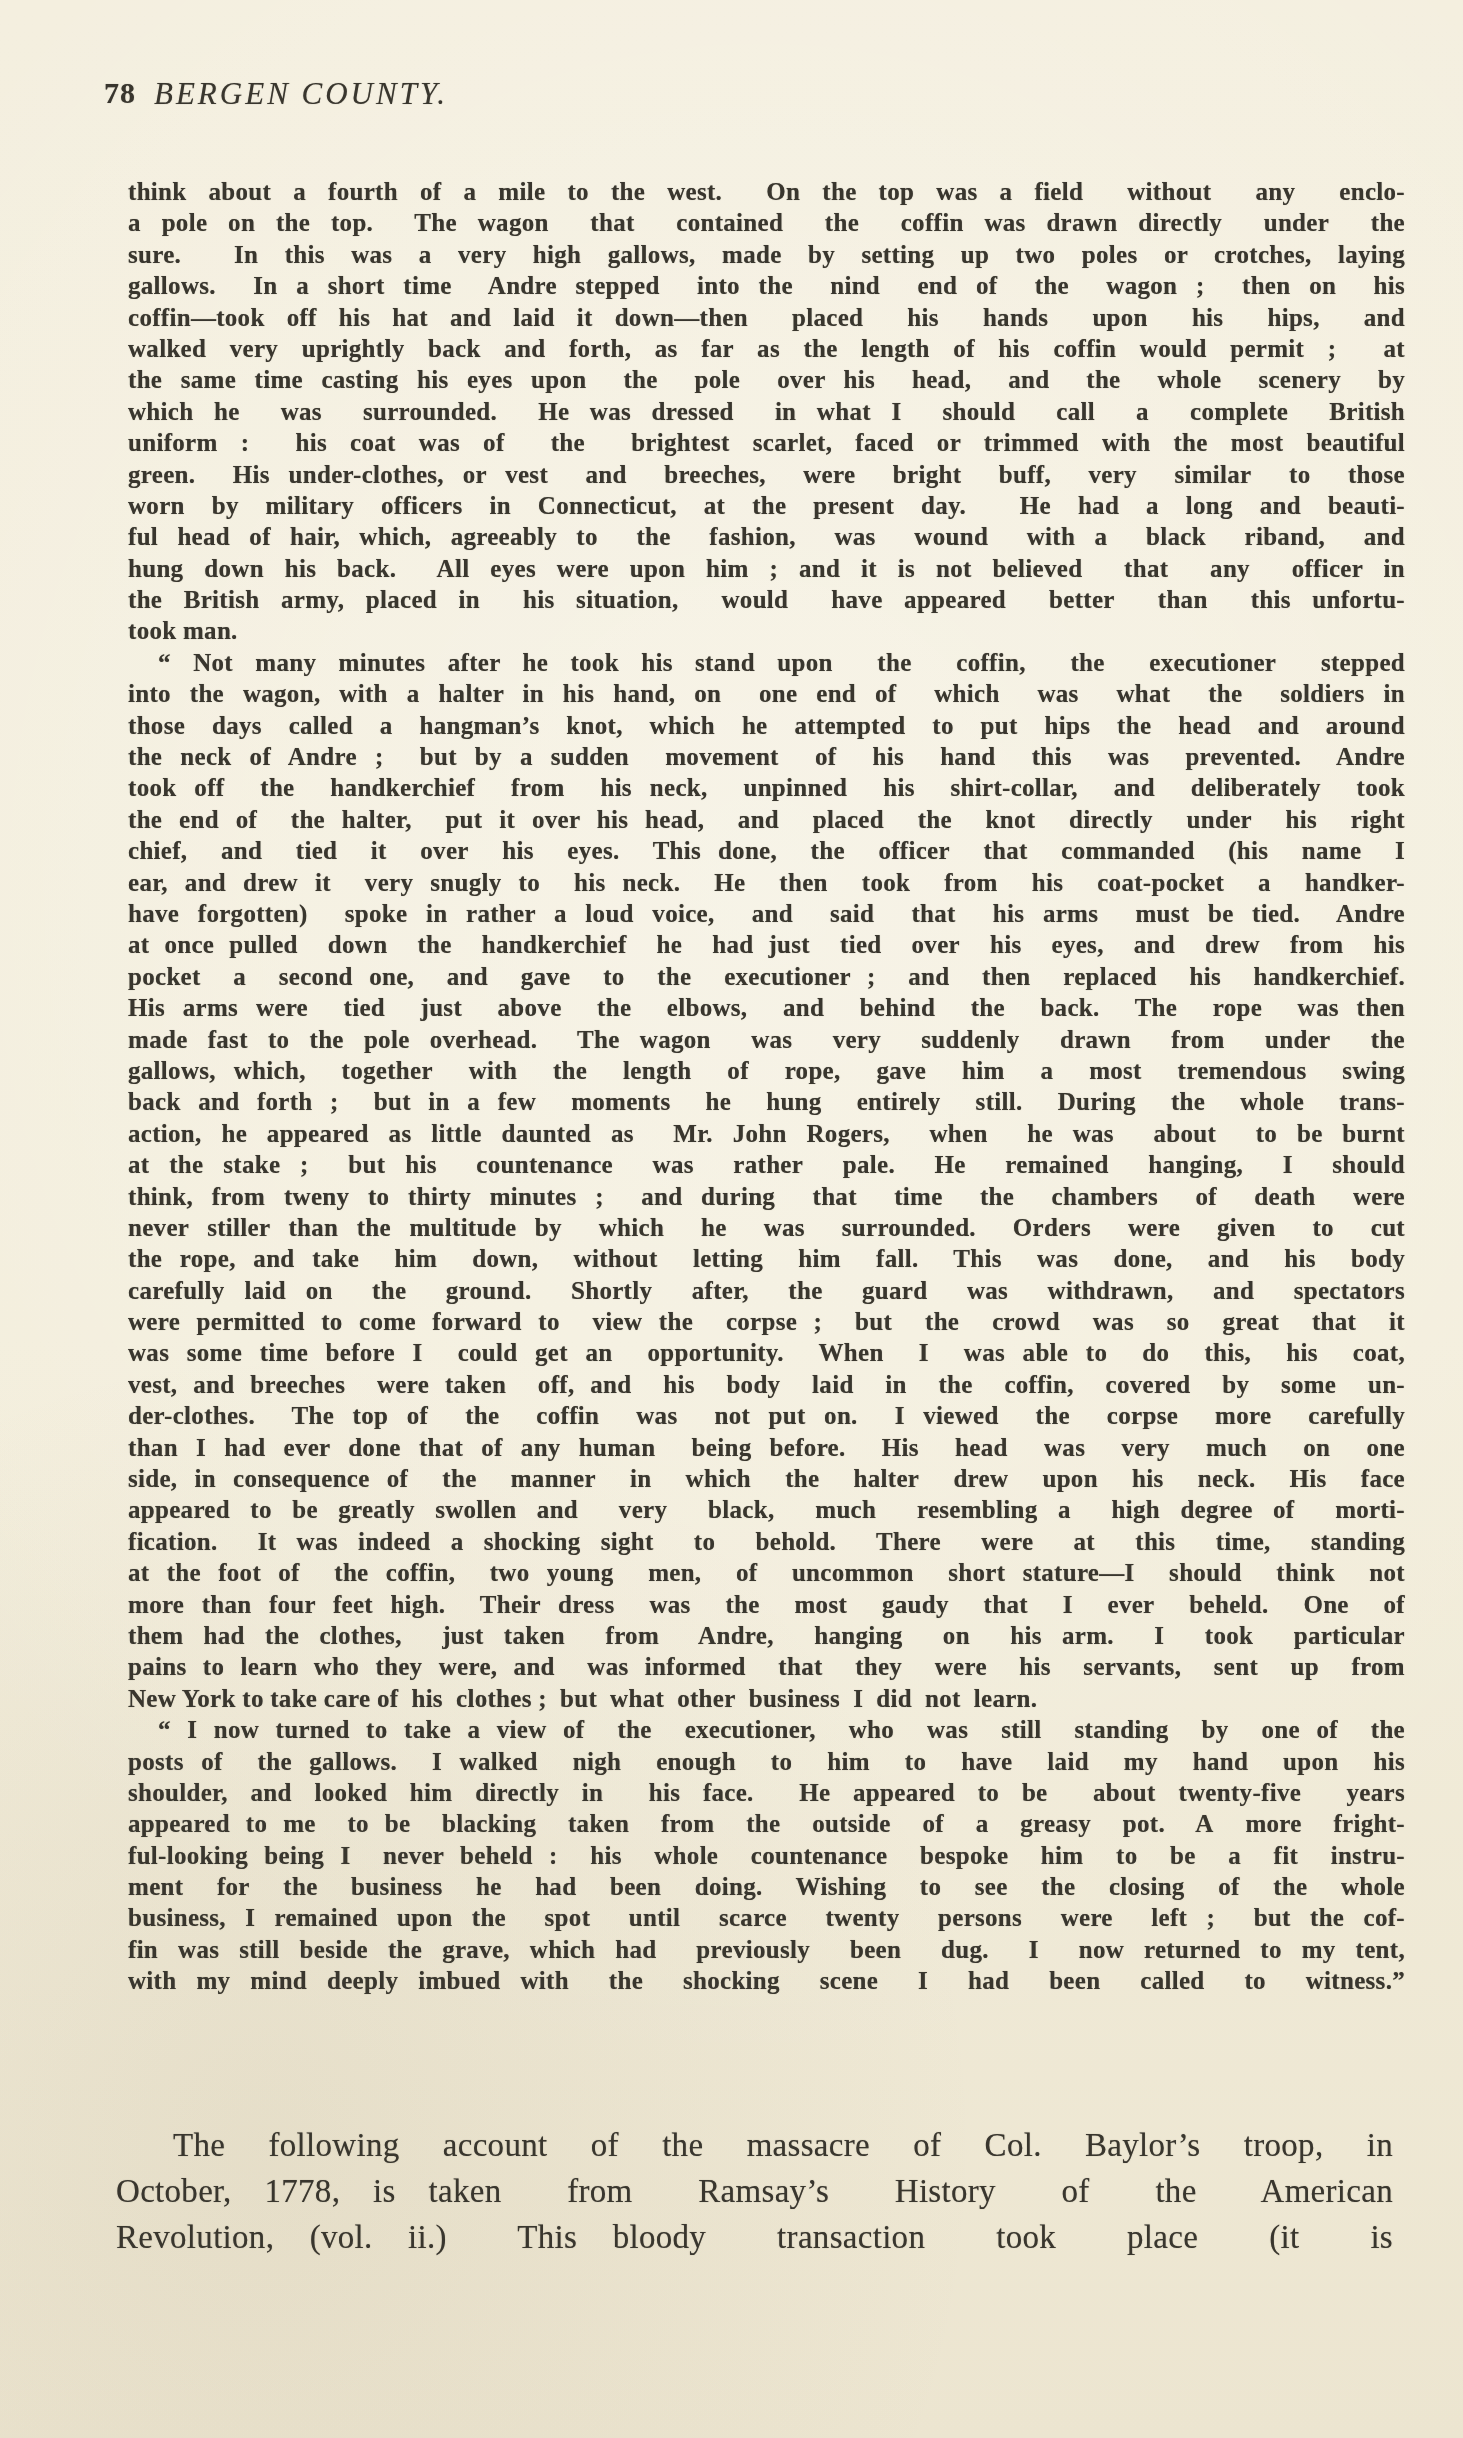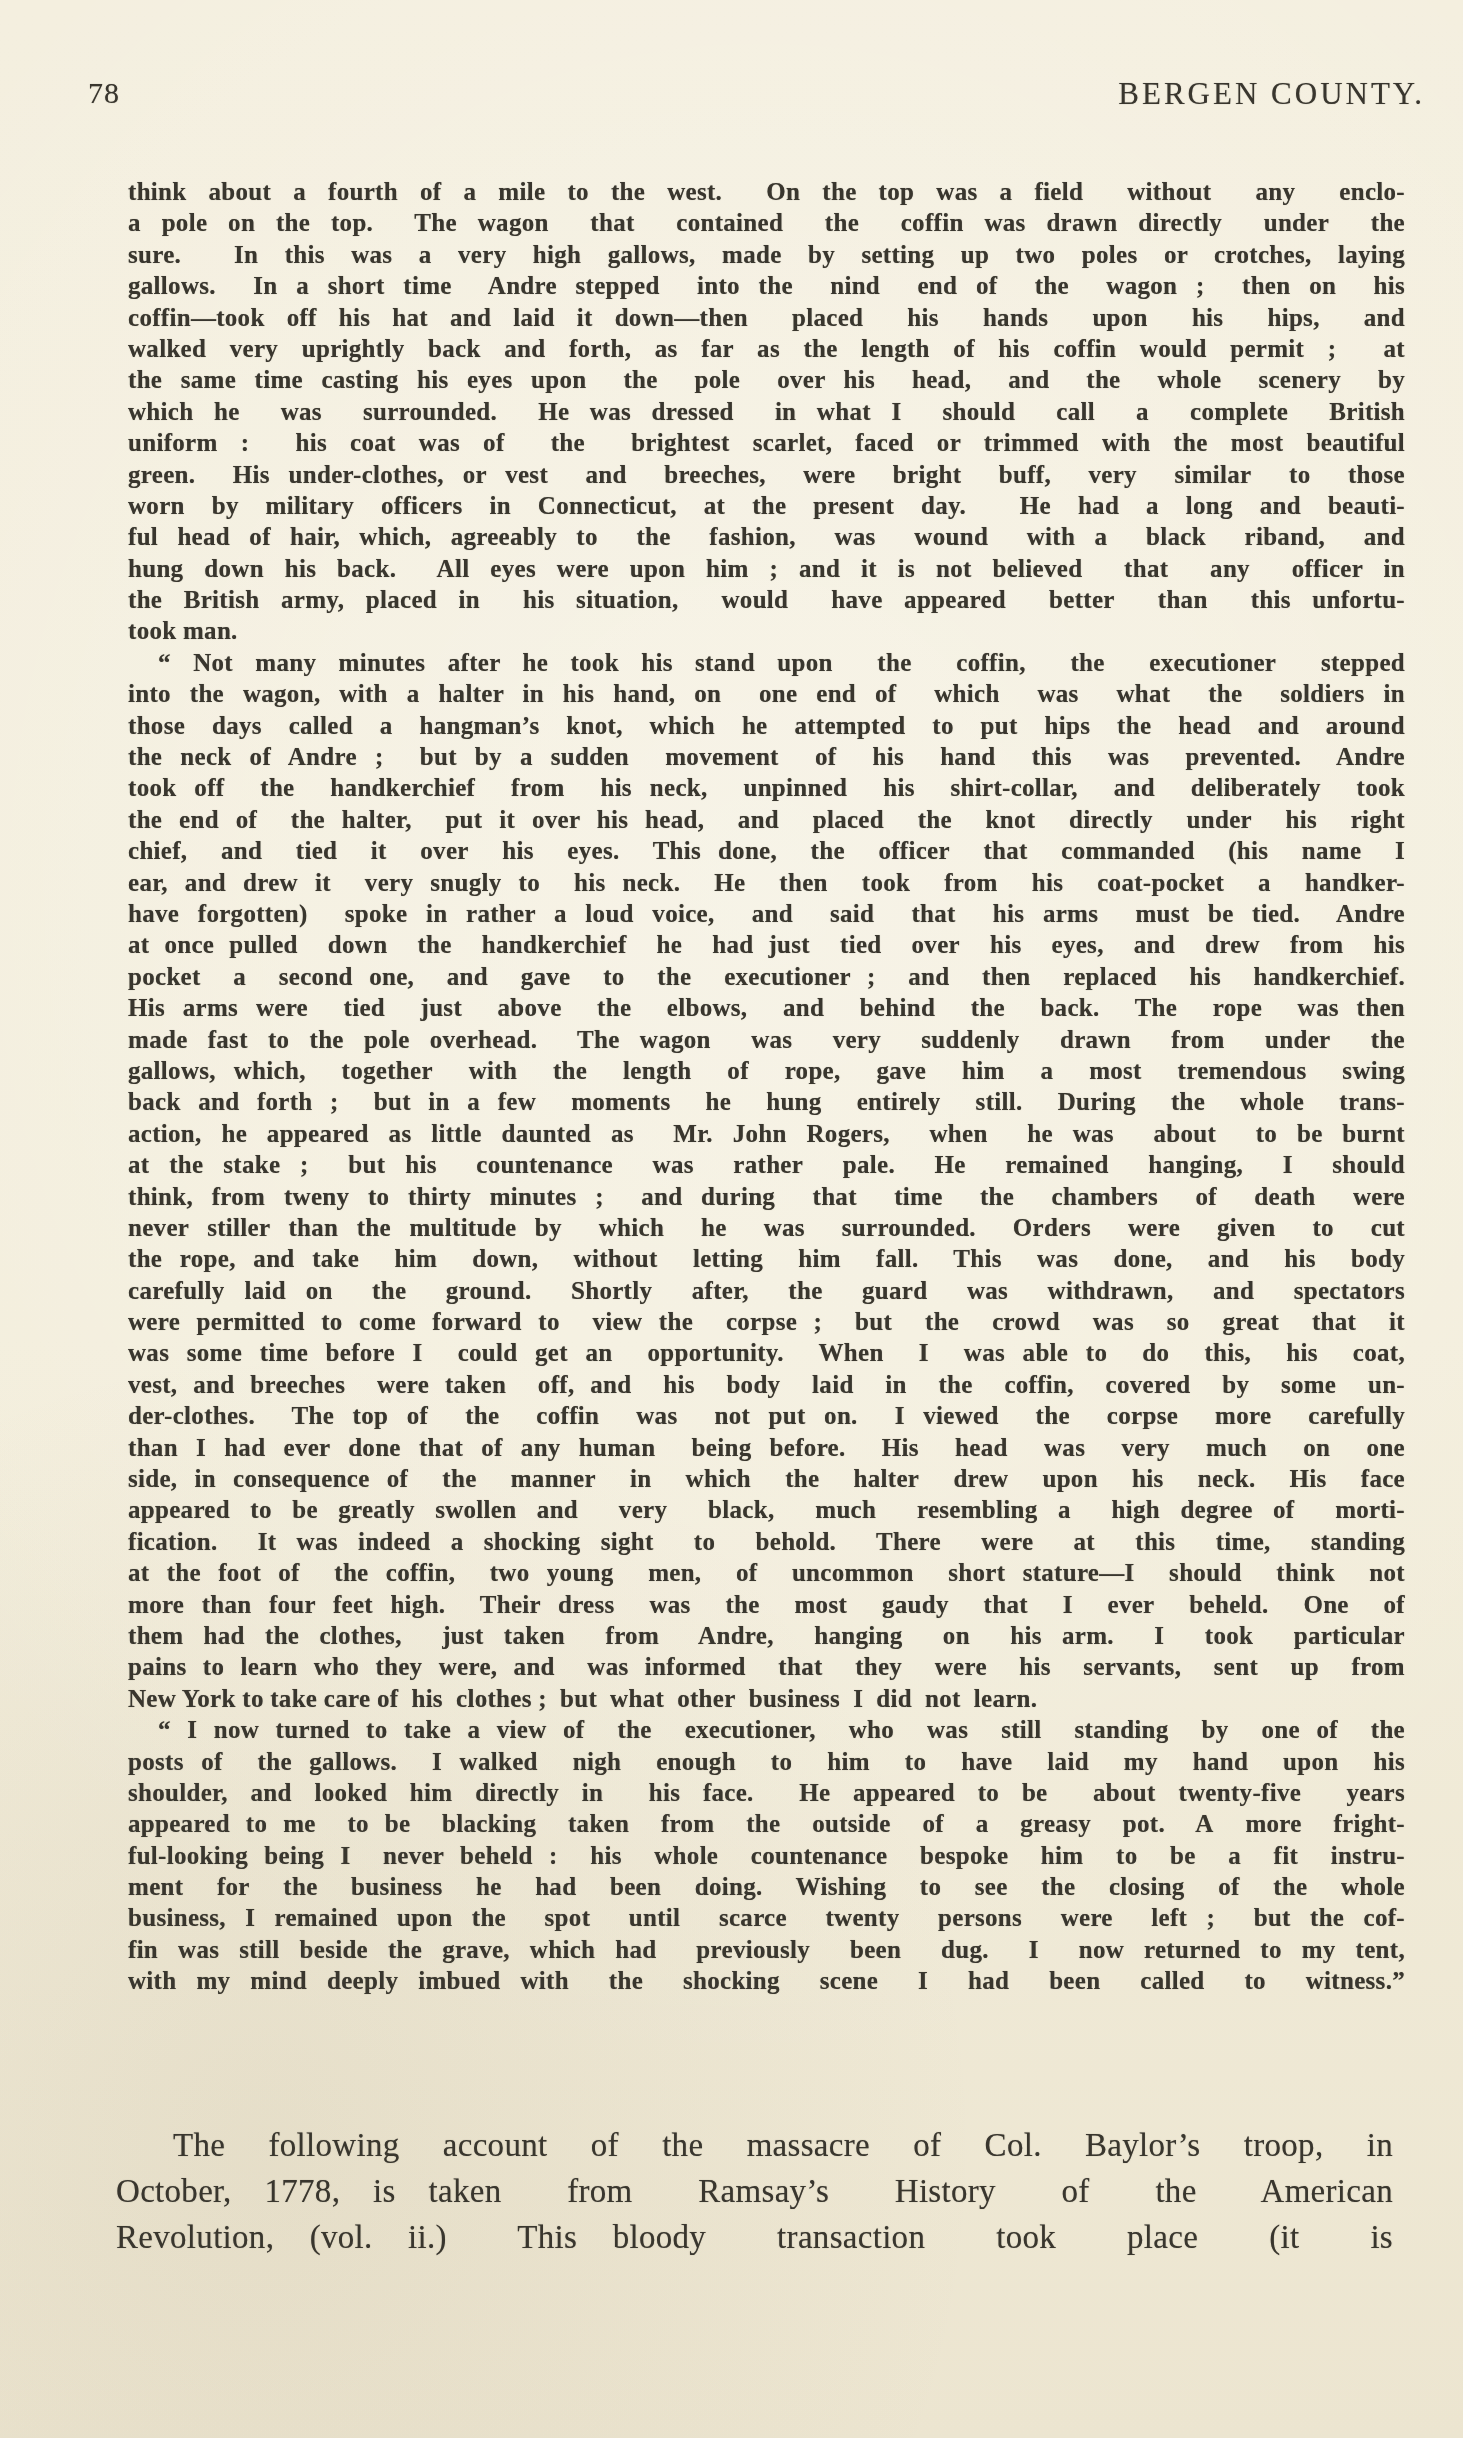--- a/index.html
+++ b/index.html
@@ -18,36 +18,37 @@
     overflow: hidden;
     background:
       radial-gradient(120% 80% at 52% 36%, rgba(255,255,255,0.30), rgba(255,255,255,0) 62%),
       radial-gradient(90% 60% at 18% 88%, rgba(120,100,60,0.07), rgba(120,100,60,0) 55%),
       linear-gradient(180deg, #f4efdf 0%, var(--paper) 55%, #ece5d0 100%);
     font-family: "Liberation Serif", "DejaVu Serif", serif;
     color: var(--ink);
   }
   .pagehead-number {
     position: absolute;
-    left: 88px;
+    left: 104px;
     top: 76px;
     font-size: 30px;
-    font-weight: normal;
+    font-weight: bold;
     letter-spacing: 1px;
     text-shadow: 0 0 1px rgba(57,54,46,0.45);
   }
   .pagehead-title {
     position: absolute;
-    left: 148px;
+    left: 154px;
     top: 76px;
     width: 1277px;
-    text-align: right;
+    text-align: left;
     font-size: 31px;
     letter-spacing: 3px;
     text-shadow: 0 0 1px rgba(57,54,46,0.45);
+    font-style: italic;
   }
   .body-block {
     position: absolute;
     left: 128px;
     top: 176px;
     width: 1277px;
   }
   .body-block .line {
     height: 31.4px;
     line-height: 31.4px;

